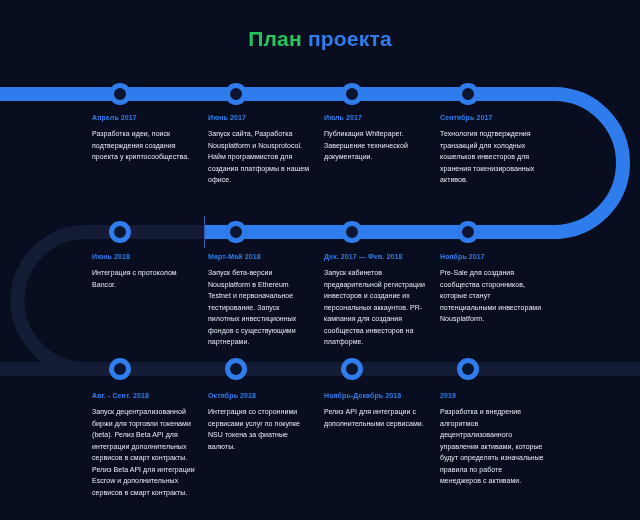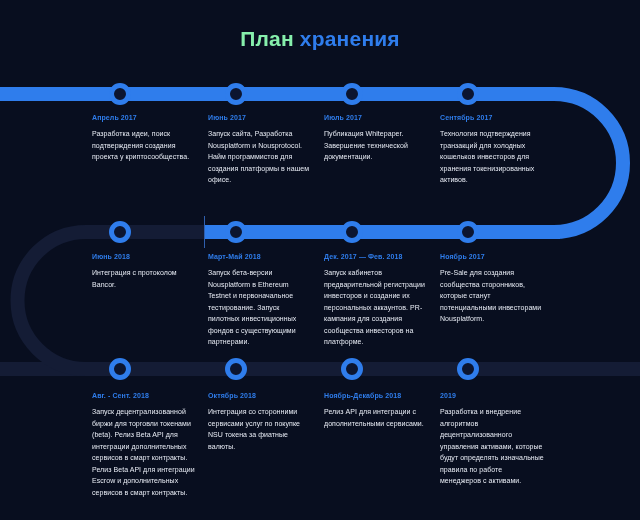--- a/index.html
+++ b/index.html
@@ -30,21 +30,21 @@
     position: absolute;
     top: 27px;
     left: 0;
     width: 640px;
     text-align: center;
     font-size: 21px;
     font-weight: bold;
     letter-spacing: .2px;
     white-space: nowrap;
   }
-  .title .t-white { color: #86efac; }
+  .title .t-white { color: #22c55e; }
   .title .t-blue  { color: #2f7dec; }
 
   
   #track {
     position: absolute;
     top: 0; left: 0;
     width: 640px;
     height: 520px;
     pointer-events: none;
   }
@@ -99,21 +99,21 @@
   .col3 { left: 324px; }
   .col4 { left: 440px; }
 </style>
 </head>
 <body>
 
 <div id="root">
 
   <h1 class="title">
     <span class="t-white">План</span>
-    <span class="t-blue">хранения</span>
+    <span class="t-blue">проекта</span>
   </h1>
 
   <svg id="track" viewBox="0 0 640 520" xmlns="http://www.w3.org/2000/svg">
 
     <path d="M 0 369 L 640 369" stroke="#141c35" stroke-width="14" fill="none"></path>
 
     <path d="M 120 232 L 86 232 A 68 68 0 0 0 86 369 L 120 369" stroke="#141c35" stroke-width="14" fill="none"></path>
 
     <path d="M 110 232 L 205 232" stroke="#141c35" stroke-width="14" fill="none"></path>
 

